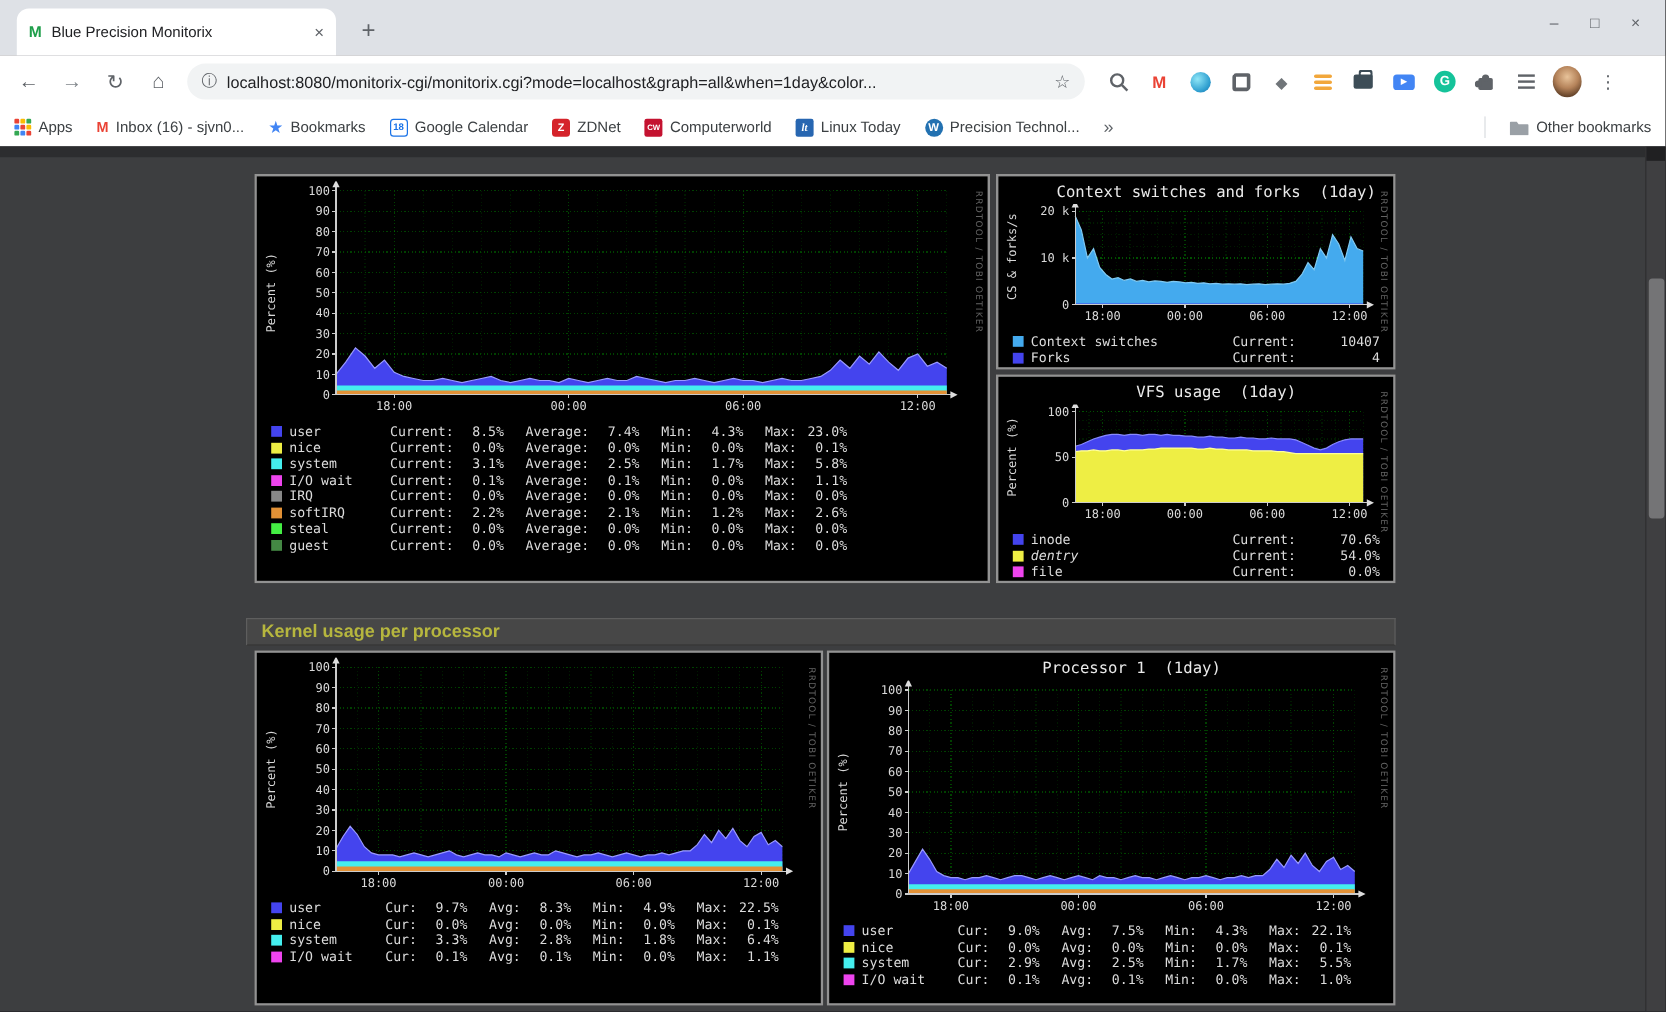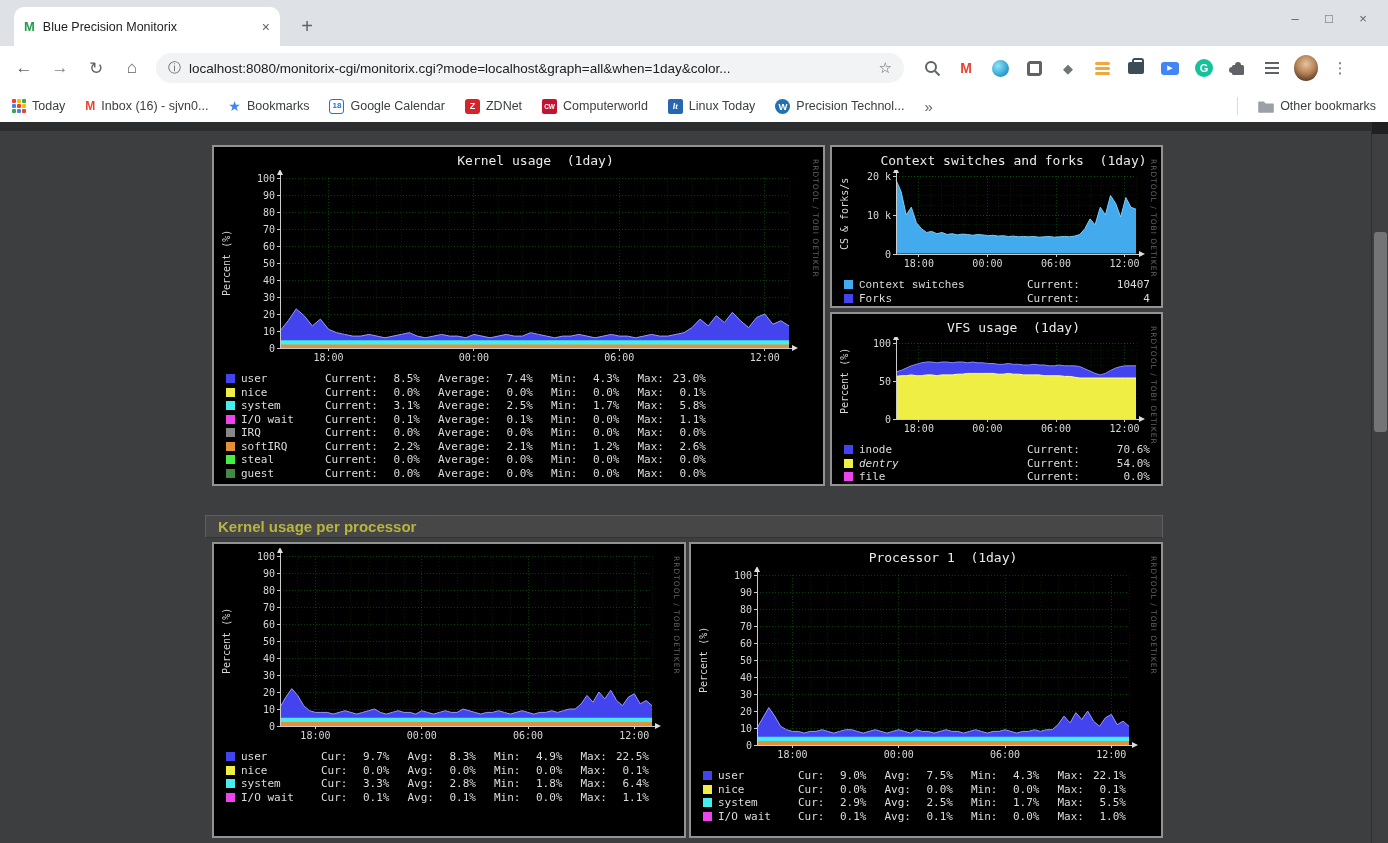--- a/index.html
+++ b/index.html
@@ -195,21 +195,21 @@
           <i></i>
           <i></i>
           <i></i>
           <i></i>
           <i></i>
           <i></i>
           <i></i>
           <i></i>
           <i></i>
         </span>
-      <span>Today</span>
+      <span>Apps</span>
     </div>
     <div class="bm">
       <span class="bi-gmail">M</span>
       <span>Inbox (16) - sjvn0...</span>
     </div>
     <div class="bm">
       <span class="bi-star">★</span>
       <span>Bookmarks</span>
     </div>
     <div class="bm">
@@ -242,21 +242,20 @@
       <span>Other bookmarks</span>
     </div>
   </div>
 
   <div class="page">
     <div class="topstrip"></div>
     <div class="content">
 
       <div class="row row1">
         <div class="panel kernel">
-          <div class="gtitle">Kernel usage  (1day)</div>
           <div class="gwrap">
             <div class="ylab yl-tall">Percent (%)</div>
             <svg width="585" height="198" viewBox="0 0 585 198">
                 <line x1="62" y1="8" x2="571" y2="8" stroke="#00AA00" stroke-opacity="0.38" stroke-dasharray="1 2" shape-rendering="crispEdges"></line>
                 <line x1="59" y1="8" x2="62" y2="8" stroke="#cccccc" shape-rendering="crispEdges"></line>
                 <text x="57" y="11.5" text-anchor="end">100</text>
                 <line x1="62" y1="25" x2="571" y2="25" stroke="#00AA00" stroke-opacity="0.38" stroke-dasharray="1 2" shape-rendering="crispEdges"></line>
                 <line x1="59" y1="25" x2="62" y2="25" stroke="#cccccc" shape-rendering="crispEdges"></line>
                 <text x="57" y="28.5" text-anchor="end">90</text>
                 <line x1="62" y1="42" x2="571" y2="42" stroke="#00AA00" stroke-opacity="0.38" stroke-dasharray="1 2" shape-rendering="crispEdges"></line>
@@ -396,21 +395,21 @@
                   <polyline points="60.0,9.9 65.1,21.6 70.2,45.0 75.3,37.2 80.4,52.8 85.5,58.7 90.6,62.5 95.7,61.4 100.9,63.7 106.0,62.5 111.1,64.5 116.2,63.7 121.3,64.9 126.4,64.1 131.5,64.5 136.6,65.3 141.7,64.5 146.8,64.9 151.9,65.7 157.0,65.3 162.1,66.1 167.2,65.7 172.3,66.5 177.4,66.1 182.6,66.8 187.7,66.5 192.8,66.8 197.9,66.5 203.0,67.2 208.1,66.8 213.2,66.5 218.3,67.2 223.4,66.8 228.5,66.5 233.6,66.8 238.7,66.1 243.8,64.5 248.9,58.7 254.0,48.9 259.1,54.8 264.3,37.2 269.4,45.0 274.5,25.5 279.6,33.3 284.7,47.0 289.8,27.5 294.9,37.2 300.0,39.2" fill="none" stroke="#7FC9F2" stroke-width="1"></polyline>
                   <polygon points="60,84 60.0,83.0 65.1,83.0 70.2,83.0 75.3,83.0 80.4,83.0 85.5,83.0 90.6,83.0 95.7,83.0 100.9,83.0 106.0,83.0 111.1,83.0 116.2,83.0 121.3,83.0 126.4,83.0 131.5,83.0 136.6,83.0 141.7,83.0 146.8,83.0 151.9,83.0 157.0,83.0 162.1,83.0 167.2,83.0 172.3,83.0 177.4,83.0 182.6,83.0 187.7,83.0 192.8,83.0 197.9,83.0 203.0,83.0 208.1,83.0 213.2,83.0 218.3,83.0 223.4,83.0 228.5,83.0 233.6,83.0 238.7,83.0 243.8,83.0 248.9,83.0 254.0,83.0 259.1,83.0 264.3,83.0 269.4,83.0 274.5,83.0 279.6,83.0 284.7,83.0 289.8,83.0 294.9,83.0 300.0,83.0 300,84" fill="#4444EE"></polygon>
                   <line x1="60" y1="2" x2="60" y2="84" stroke="#cccccc" shape-rendering="crispEdges"></line>
                   <line x1="60" y1="84" x2="304" y2="84" stroke="#cccccc" shape-rendering="crispEdges"></line>
                   <polygon points="57,3 63,3 60,-3" fill="#dddddd"></polygon>
                   <polygon points="303,81 303,87 309,84" fill="#dddddd"></polygon>
                 </svg>
             </div>
             <div class="wm">RRDTOOL / TOBI OETIKER</div>
             <div class="legend">
-                <div class="lg-row"><span class="sw" style="background: rgb(68, 170, 238);"></span><span class="lg-name" style="width: 150px; font-family: Liberation Mono, monospace;">Context switches</span><span class="lg-stat"><span>Current:</span><span class="lg-val" style="width: 70px;">10407</span></span></div>
+                <div class="lg-row"><span class="sw" style="background: rgb(68, 170, 238);"></span><span class="lg-name" style="width: 150px;">Context switches</span><span class="lg-stat"><span>Current:</span><span class="lg-val" style="width: 70px;">10407</span></span></div>
                 <div class="lg-row"><span class="sw" style="background: rgb(68, 68, 238);"></span><span class="lg-name" style="width: 150px;">Forks</span><span class="lg-stat"><span>Current:</span><span class="lg-val" style="width: 70px;">4</span></span></div>
               </div>
           </div>
           <div class="panel vfs">
             <div class="gtitle">VFS usage  (1day)</div>
             <div class="gwrap">
               <div class="ylab yl-small">Percent (%)</div>
               <svg width="312" height="102" viewBox="0 0 312 102">
                   <line x1="60" y1="6" x2="300" y2="6" stroke="#00AA00" stroke-opacity="0.16" stroke-dasharray="1 2" shape-rendering="crispEdges"></line>
                   <line x1="60" y1="13.6" x2="300" y2="13.6" stroke="#00AA00" stroke-opacity="0.16" stroke-dasharray="1 2" shape-rendering="crispEdges"></line>

